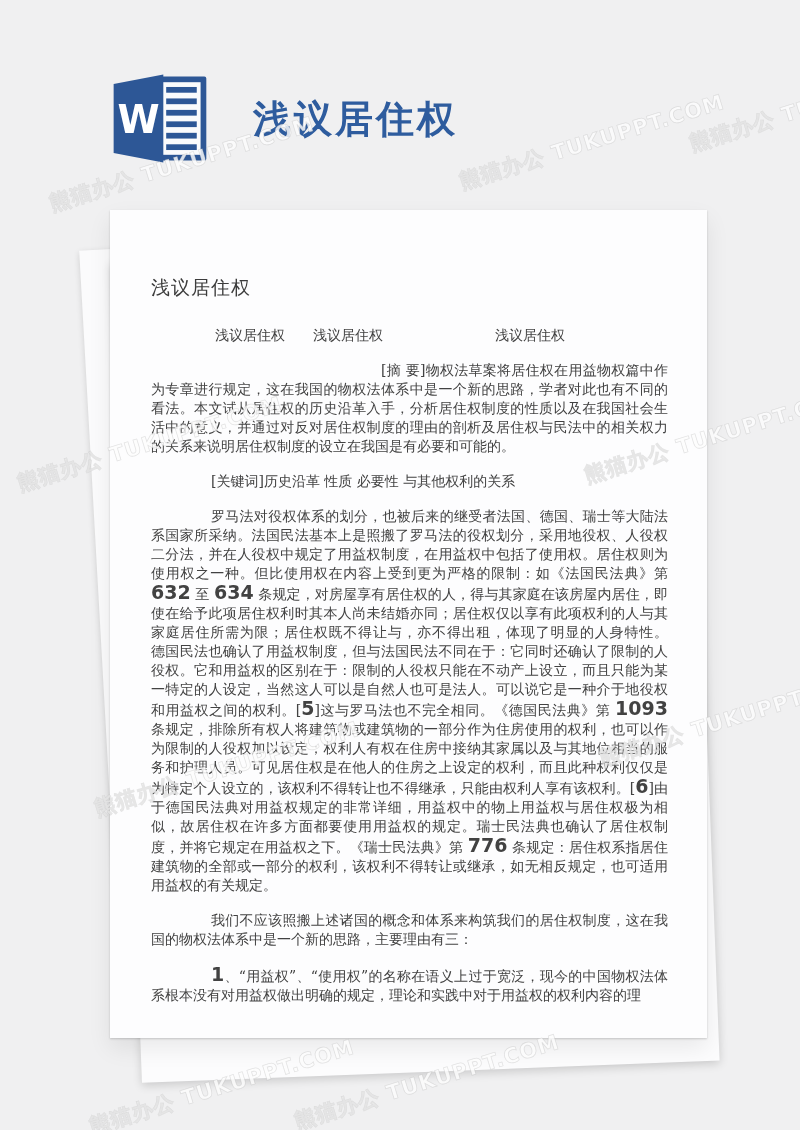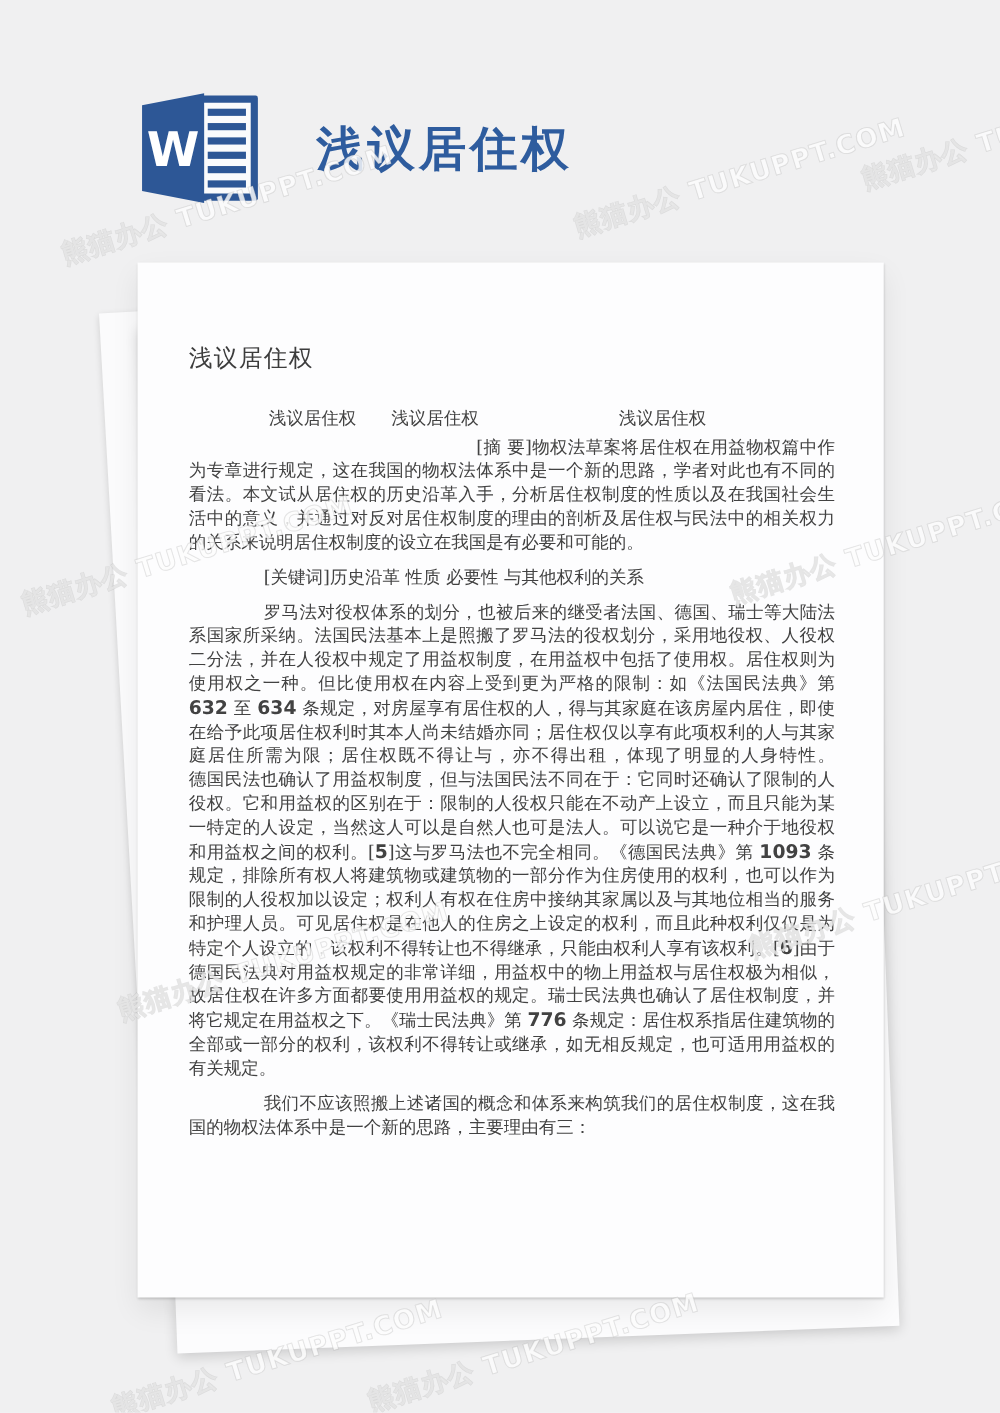--- a/index.html
+++ b/index.html
@@ -20,25 +20,25 @@
     box-shadow:0 3px 10px rgba(0,0,0,.16);z-index:2;background:#fcfcfd;}
   .page-main{left:110px;top:210px;width:597px;height:828px;z-index:3;background:#fdfdfe;
     box-shadow:0 1px 2px rgba(0,0,0,.18),0 10px 22px rgba(0,0,0,.08);
     padding:64px 39px 0 41px;box-sizing:border-box;}
 
   
   .doc-title{margin:0 0 26px 0;font-family:"DejaVu Serif","Liberation Serif",serif;
     font-weight:400;font-size:19px;letter-spacing:1px;color:#3c3c3c;line-height:26px;}
   .doc-body{font-family:"DejaVu Serif","Liberation Serif",serif;font-size:14px;
     line-height:19px;color:#424242;}
-  .para{margin:4px 0 9px 0;text-align:justify;text-indent:60px;}
+  .para{margin:16px 0 9px 0;text-align:justify;text-indent:60px;}
   .subtitle-row{margin-bottom:0;text-indent:64px;text-align:left;}
   .abstract{text-indent:230px;}
   .keywords,.section-heading{text-align:left;}
-  .num{font-family:"DejaVu Sans","Liberation Sans",sans-serif;font-weight:700;font-size:15px;}
+  .num{font-family:"DejaVu Sans","Liberation Sans",sans-serif;font-weight:700;font-size:19px;}
 
   
   .wm{position:absolute;z-index:6;white-space:nowrap;pointer-events:none;
     transform:rotate(-17deg);transform-origin:0 50%;
     font-family:"DejaVu Sans","Liberation Sans",sans-serif;font-weight:700;font-size:21px;
     letter-spacing:1px;color:rgba(255,255,255,.82);
     -webkit-text-stroke:0.8px rgba(150,150,150,.22);
     text-shadow:0 0 1px rgba(0,0,0,.05);}
   .wm1{left:50px;top:190px;}
   .wm2{left:460px;top:168px;}
@@ -79,20 +79,21 @@
   <div class="sheet sheet-under"></div>
 
   <div class="sheet page-main">
     <h2 class="doc-title">浅议居住权</h2>
     <div class="doc-body">
       <p class="para subtitle-row">浅议居住权　　浅议居住权　　　　　　　　浅议居住权</p>
       <p class="para abstract">[摘 要]物权法草案将居住权在用益物权篇中作为专章进行规定，这在我国的物权法体系中是一个新的思路，学者对此也有不同的看法。本文试从居住权的历史沿革入手，分析居住权制度的性质以及在我国社会生活中的意义，并通过对反对居住权制度的理由的剖析及居住权与民法中的相关权力的关系来说明居住权制度的设立在我国是有必要和可能的。</p>
       <p class="para keywords">[关键词]历史沿革 性质 必要性 与其他权利的关系</p>
       <p class="para body">罗马法对役权体系的划分，也被后来的继受者法国、德国、瑞士等大陆法系国家所采纳。法国民法基本上是照搬了罗马法的役权划分，采用地役权、人役权二分法，并在人役权中规定了用益权制度，在用益权中包括了使用权。居住权则为使用权之一种。但比使用权在内容上受到更为严格的限制：如《法国民法典》第 <span class="num">632</span> 至 <span class="num">634</span> 条规定，对房屋享有居住权的人，得与其家庭在该房屋内居住，即使在给予此项居住权利时其本人尚未结婚亦同；居住权仅以享有此项权利的人与其家庭居住所需为限；居住权既不得让与，亦不得出租，体现了明显的人身特性。　　德国民法也确认了用益权制度，但与法国民法不同在于：它同时还确认了限制的人役权。它和用益权的区别在于：限制的人役权只能在不动产上设立，而且只能为某一特定的人设定，当然这人可以是自然人也可是法人。可以说它是一种介于地役权和用益权之间的权利。[<span class="num">5</span>]这与罗马法也不完全相同。《德国民法典》第 <span class="num">1093</span> 条规定，排除所有权人将建筑物或建筑物的一部分作为住房使用的权利，也可以作为限制的人役权加以设定；权利人有权在住房中接纳其家属以及与其地位相当的服务和护理人员。可见居住权是在他人的住房之上设定的权利，而且此种权利仅仅是为特定个人设立的，该权利不得转让也不得继承，只能由权利人享有该权利。[<span class="num">6</span>]由于德国民法典对用益权规定的非常详细，用益权中的物上用益权与居住权极为相似，故居住权在许多方面都要使用用益权的规定。瑞士民法典也确认了居住权制度，并将它规定在用益权之下。《瑞士民法典》第 <span class="num">776</span> 条规定：居住权系指居住建筑物的全部或一部分的权利，该权利不得转让或继承，如无相反规定，也可适用用益权的有关规定。</p>
       <p class="para body">我们不应该照搬上述诸国的概念和体系来构筑我们的居住权制度，这在我国的物权法体系中是一个新的思路，主要理由有三：</p>
+      <p class="para body"><span class="num">1</span>、“用益权”、“使用权”的名称在语义上过于宽泛，现今的中国物权法体系根本没有对用益权做出明确的规定，理论和实践中对于用益权的权利内容的理</p>
     </div>
   </div>
 
   <div class="wm wm1">熊猫办公 TUKUPPT.COM</div>
   <div class="wm wm2">熊猫办公 TUKUPPT.COM</div>
   <div class="wm wm3">熊猫办公 TUKUPPT.COM</div>
   <div class="wm wm4">熊猫办公 TUKUPPT.COM</div>
   <div class="wm wm5">熊猫办公 TUKUPPT.COM</div>
   <div class="wm wm6">熊猫办公 TUKUPPT.COM</div>
   <div class="wm wm7">熊猫办公 TUKUPPT.COM</div>

